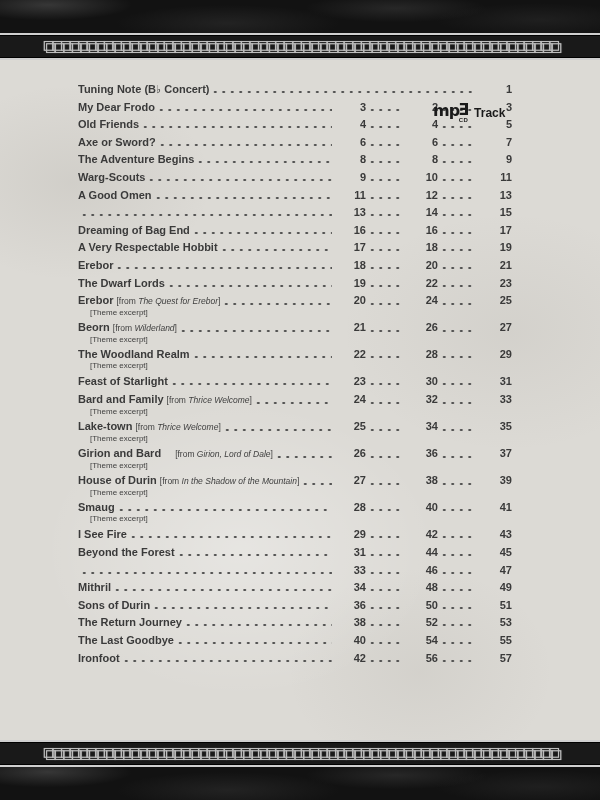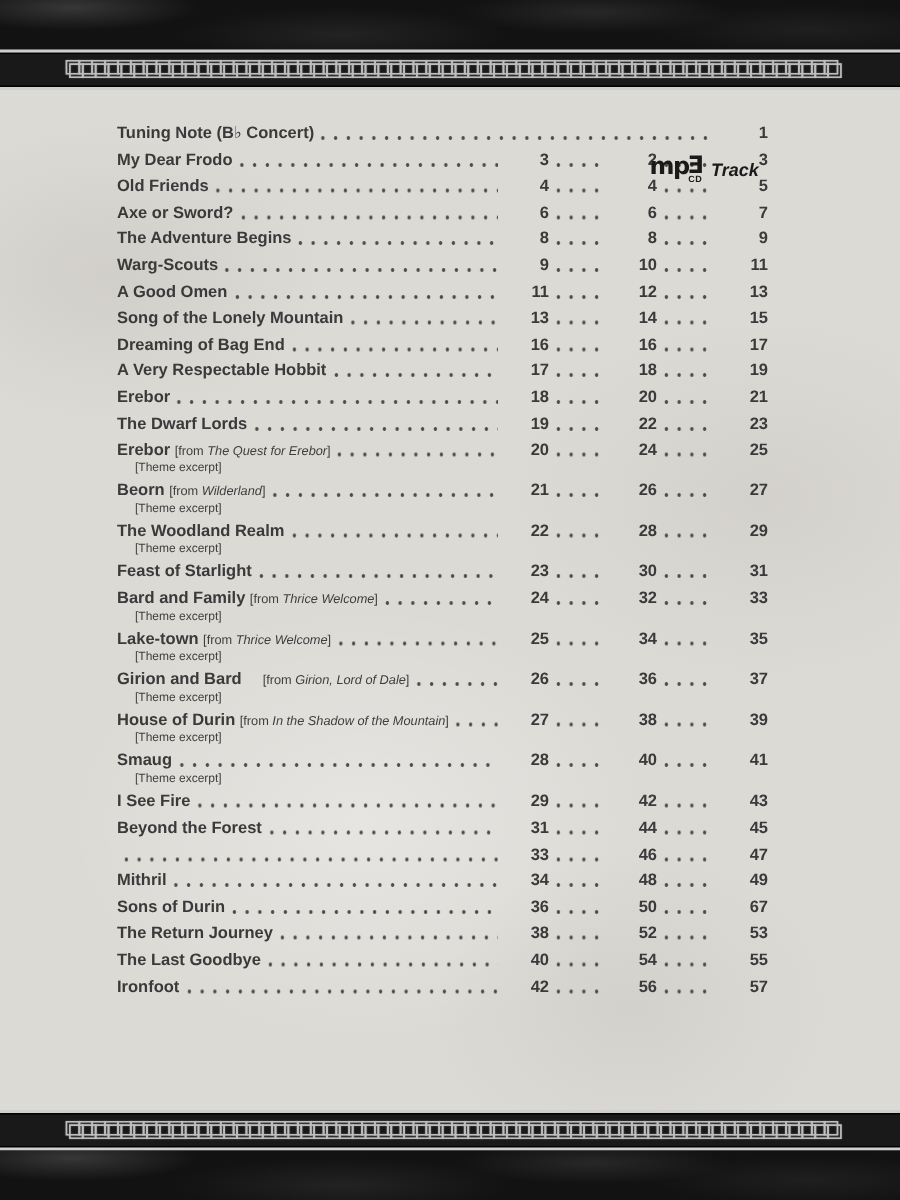--- a/index.html
+++ b/index.html
@@ -50,21 +50,21 @@
   }
   
   .logo {
     position:absolute; top:43px; left:433px;
     display:flex; align-items:flex-start; color:#1a1a1a;
   }
   .logo .mp { font-family:"DejaVu Sans",sans-serif; font-weight:bold; font-size:16px; letter-spacing:-1px; line-height:16px; }
   .logo .threewrap { display:inline-flex; flex-direction:column; align-items:center; margin-left:-1px; }
   .logo .three { font-family:"DejaVu Sans",sans-serif; font-weight:bold; font-size:16px; line-height:14px; }
   .logo .cd { font-size:6px; font-weight:bold; letter-spacing:.5px; line-height:6px; }
-  .logo .track { font-weight:bold; font-size:12px; margin-left:5px; margin-top:3px;font-style:italic; }
+  .logo .track { font-weight:bold; font-size:12px; margin-left:5px; margin-top:3px; }
   
   .cols { position:relative; margin:14px 88px 0 78px; height:13px; font-size:8.5px; color:#3f3f3f; }
   .cols .c-song { position:absolute; left:-9px; top:0; }
   .cols .c-page { position:absolute; left:276px; width:40px; text-align:center; top:0; }
   .cols .c-demo { position:absolute; left:339px; width:40px; text-align:center; top:0; }
   .cols .c-play { position:absolute; left:400px; width:50px; text-align:center; top:0; }
   
   .toc { margin:3px 88px 0 78px; display:flex; flex-direction:column; }
   .row { height:17.6px; display:flex; flex-direction:column; justify-content:flex-start; }
   .row.double { height:27.1px; }
@@ -192,21 +192,20 @@
           <span class="num num-page">11</span>
           <span class="leader l-mid"></span>
           <span class="num num-demo">12</span>
           <span class="leader l-mid"></span>
           <span class="num num-play">13</span>
         </div>
 
       </div>
         <div class="row">
         <div class="line1">
-          <span class="song-title">Song of the Lonely Mountain</span>
 
           <span class="leader l-flex"></span>
           <span class="num num-page">13</span>
           <span class="leader l-mid"></span>
           <span class="num num-demo">14</span>
           <span class="leader l-mid"></span>
           <span class="num num-play">15</span>
         </div>
 
       </div>
@@ -432,21 +431,21 @@
       </div>
         <div class="row">
         <div class="line1">
           <span class="song-title">Sons of Durin</span>
 
           <span class="leader l-flex"></span>
           <span class="num num-page">36</span>
           <span class="leader l-mid"></span>
           <span class="num num-demo">50</span>
           <span class="leader l-mid"></span>
-          <span class="num num-play">67</span>
+          <span class="num num-play">51</span>
         </div>
 
       </div>
         <div class="row">
         <div class="line1">
           <span class="song-title">The Return Journey</span>
 
           <span class="leader l-flex"></span>
           <span class="num num-page">38</span>
           <span class="leader l-mid"></span>

